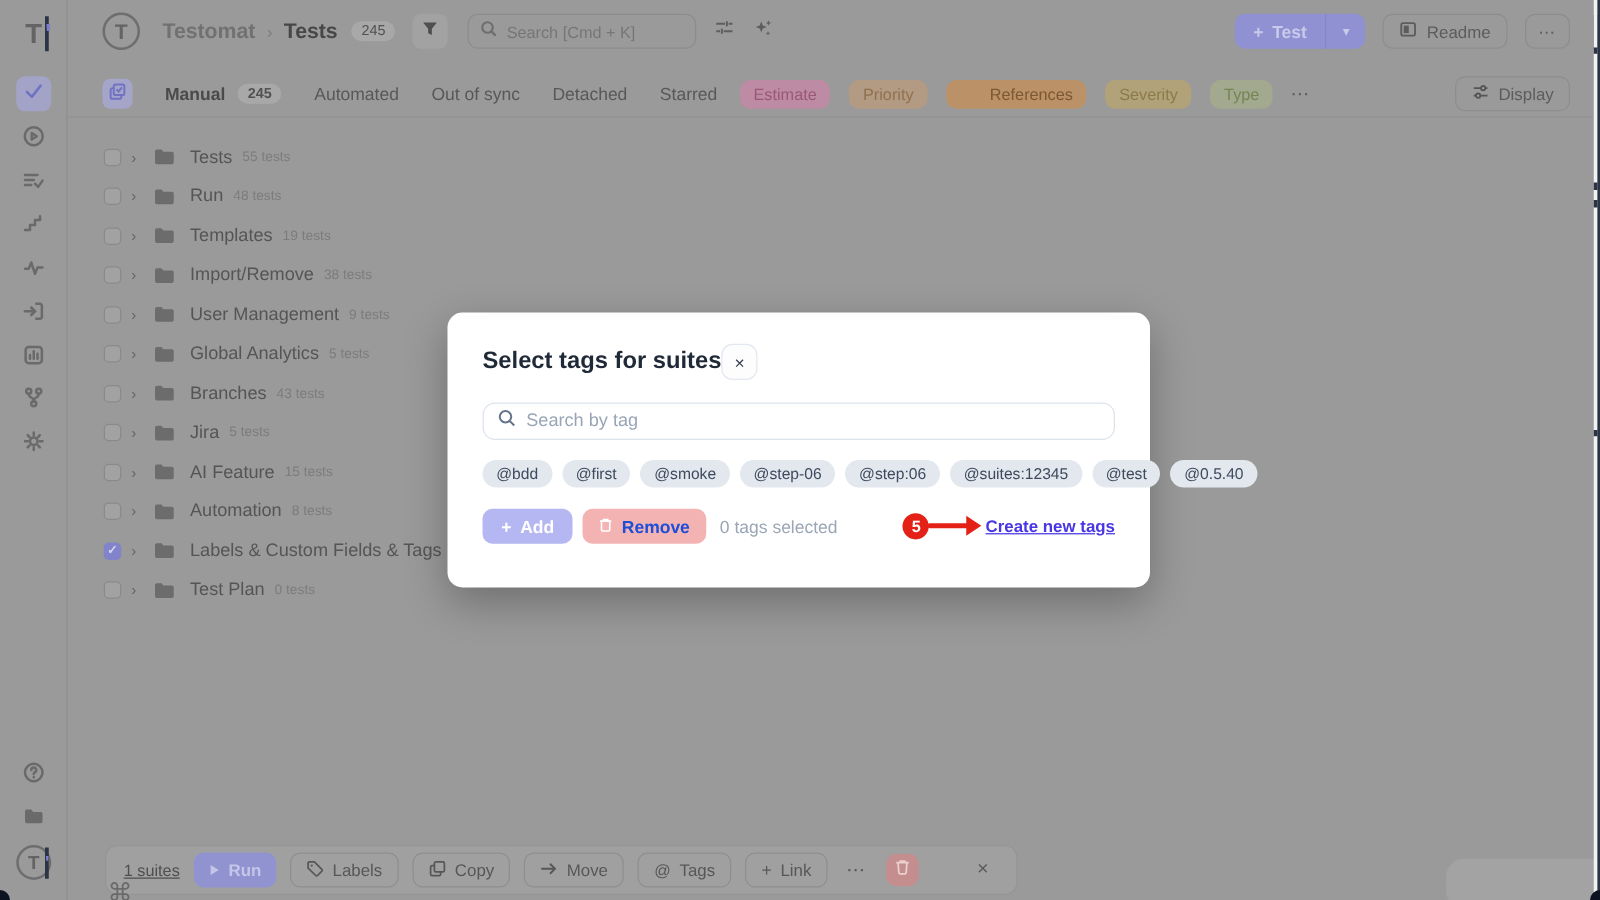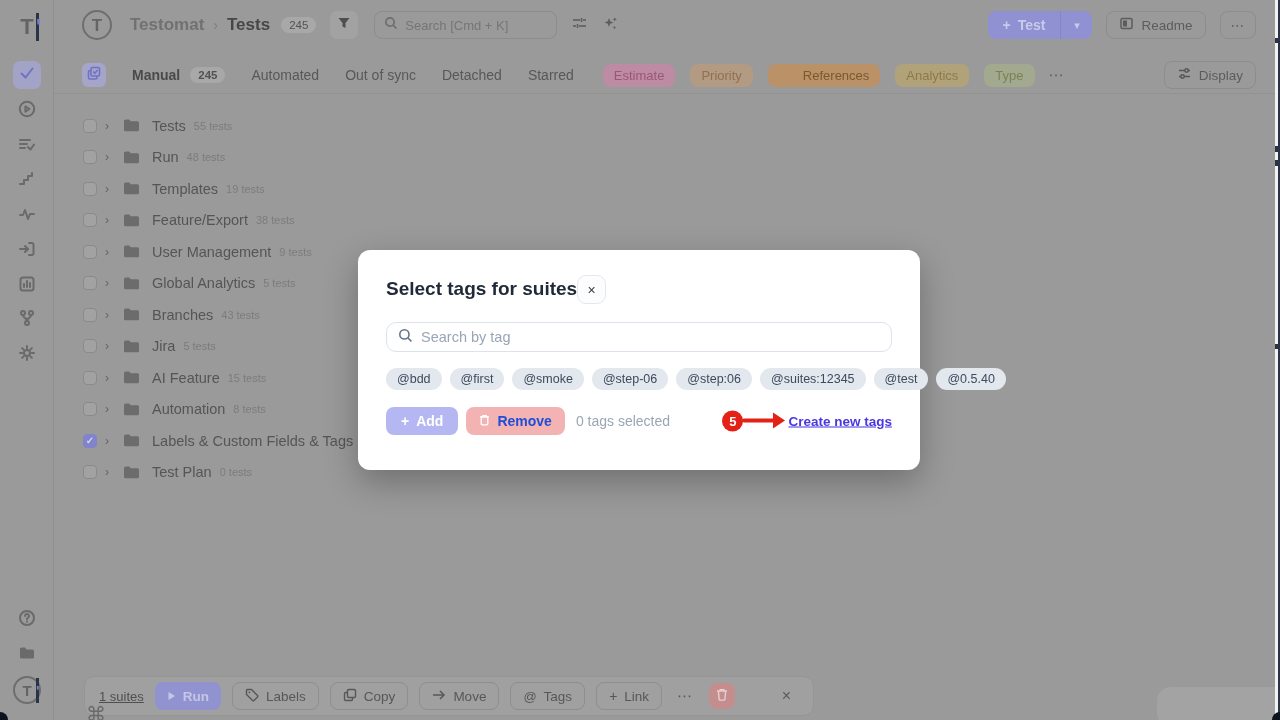--- a/index.html
+++ b/index.html
@@ -33,21 +33,21 @@
   .test-main { padding:0 15px; display:flex; align-items:center; gap:7px; color:#c9cae9; font-size:14px; font-weight:600; }
   .test-caret { width:32px; display:flex; align-items:center; justify-content:center; border-left:1px solid #8486c6; color:#c9cae9; font-size:11px; }
   .btn-ghost { height:28px; border:1px solid #8d8d8d; border-radius:8px; display:flex; align-items:center; gap:7px; padding:0 12px; color:#5c5c5c; font-size:13.5px; background:transparent; }
 
   
   .filterbar { position:absolute; left:54px; top:57px; width:1226px; height:37px; border-bottom:1px solid #929292; display:flex; align-items:center; }
   .fb-icon { width:24px; height:24px; background:#a4a5c8; border-radius:6px; margin-left:28px; display:flex; align-items:center; justify-content:center; }
   .fb-tabs { display:flex; align-items:flex-end; gap:26px; margin-left:26px; font-size:14px; color:#585858; }
   .fb-tab { display:flex; align-items:center; gap:8px; }
   .fb-tab.active { color:#4a4a4a; font-weight:600; }
-  .fb-badges { display:flex; align-items:center; gap:15px; margin-left:29px; }
+  .fb-badges { display:flex; align-items:center; gap:15px; margin-left:18px; }
   .badge { font-size:13px; border-radius:8px; padding:4px 11px; }
   .badge-estimate { background:#bd8ba3; color:#9a5875; }
   .badge-priority { background:#b39a82; color:#8f7150; }
   .badge-references { background:#bb9167; color:#7b5831;padding-left:35px; }
   .badge-severity { background:#b2a279; color:#8d7a4b; }
   .badge-type { background:#a2a98e; color:#768453; }
   .fb-more { color:#5e5e5e; font-size:15px; letter-spacing:2px; margin-left:14px; }
   .display-btn { position:absolute; right:24px; top:4px; }
 
   
@@ -266,21 +266,21 @@
         <span>Detached</span>
       </div>
     <div class="fb-tab">
         <span>Starred</span>
       </div>
   </div>
   <div class="fb-badges">
     <span class="badge badge-estimate">Estimate</span>
     <span class="badge badge-priority">Priority</span>
     <span class="badge badge-references">References</span>
-    <span class="badge badge-severity">Analytics</span>
+    <span class="badge badge-severity">Severity</span>
     <span class="badge badge-type">Type</span>
   </div>
   <span class="fb-more">⋯</span>
   <div class="btn-ghost display-btn">
     <span><svg width="15" height="15" viewBox="0 0 15 15" fill="none" stroke="#555" stroke-width="1.5">
           <line x1="2" y1="4.5" x2="13" y2="4.5"></line>
           <circle cx="9.5" y="0" cy="4.5" r="1.7" fill="#a0a0a0"></circle>
           <line x1="2" y1="10.5" x2="13" y2="10.5"></line>
           <circle cx="5.5" cy="10.5" r="1.7" fill="#a0a0a0"></circle>
         </svg></span>
@@ -316,21 +316,21 @@
       </svg>
     <span class="tree-name">Templates</span>
     <span class="tree-count">19 tests</span>
   </div>
   <div class="tree-row">
     <span class="cbx"></span>
     <span class="chev">›</span>
     <svg width="17" height="15" viewBox="0 0 17 15">
         <path d="M1 3 a1.5 1.5 0 0 1 1.5-1.5 H6.2 l1.5 1.8 H14.5 A1.5 1.5 0 0 1 16 4.8 v7 a1.5 1.5 0 0 1 -1.5 1.5 h-12 A1.5 1.5 0 0 1 1 11.8 Z" fill="#6c6c6c"></path>
       </svg>
-    <span class="tree-name">Feature/Export</span>
+    <span class="tree-name">Import/Remove</span>
     <span class="tree-count">38 tests</span>
   </div>
   <div class="tree-row">
     <span class="cbx"></span>
     <span class="chev">›</span>
     <svg width="17" height="15" viewBox="0 0 17 15">
         <path d="M1 3 a1.5 1.5 0 0 1 1.5-1.5 H6.2 l1.5 1.8 H14.5 A1.5 1.5 0 0 1 16 4.8 v7 a1.5 1.5 0 0 1 -1.5 1.5 h-12 A1.5 1.5 0 0 1 1 11.8 Z" fill="#6c6c6c"></path>
       </svg>
     <span class="tree-name">User Management</span>
     <span class="tree-count">9 tests</span>

